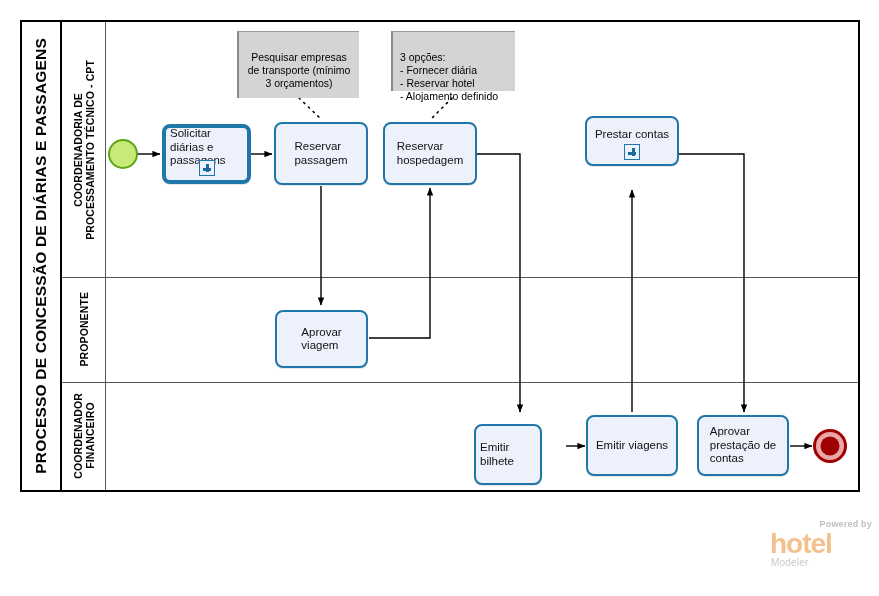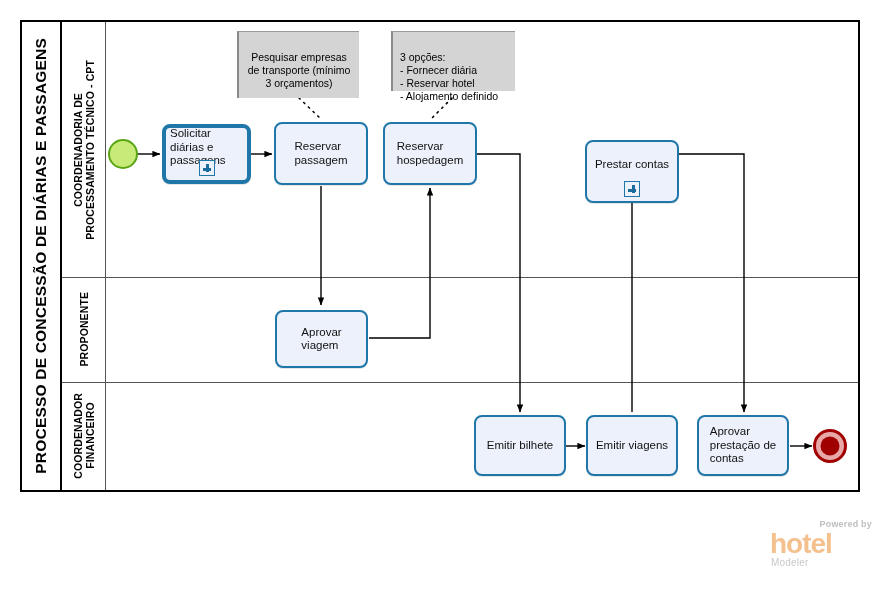--- a/index.html
+++ b/index.html
@@ -304,31 +304,31 @@
   <div class="task" style="left:274px; top:122px; width:94px; height:63px;">
     <span class="label">Reservar
 passagem</span>
   </div>
 
   <div class="task" style="left:383px; top:122px; width:94px; height:63px;">
     <span class="label">Reservar
 hospedagem</span>
   </div>
 
-  <div class="task has-marker" style="left:585px; top:140px; width:94px; height:63px;">
+  <div class="task has-marker" style="left:585px; top:116px; width:94px; height:50px;">
     <span class="label">Prestar contas</span>
     <span class="marker-plus"></span>
   </div>
 
   <div class="task" style="left:275px; top:310px; width:93px; height:58px;">
     <span class="label">Aprovar
 viagem</span>
   </div>
 
-  <div class="task" style="left:474px; top:415px; width:92px; height:61px;">
+  <div class="task" style="left:474px; top:424px; width:68px; height:61px;">
     <span class="label">Emitir bilhete</span>
   </div>
 
   <div class="task" style="left:586px; top:415px; width:92px; height:61px;">
     <span class="label">Emitir viagens</span>
   </div>
 
   <div class="task" style="left:697px; top:415px; width:92px; height:61px;">
     <span class="label">Aprovar
 prestação de

